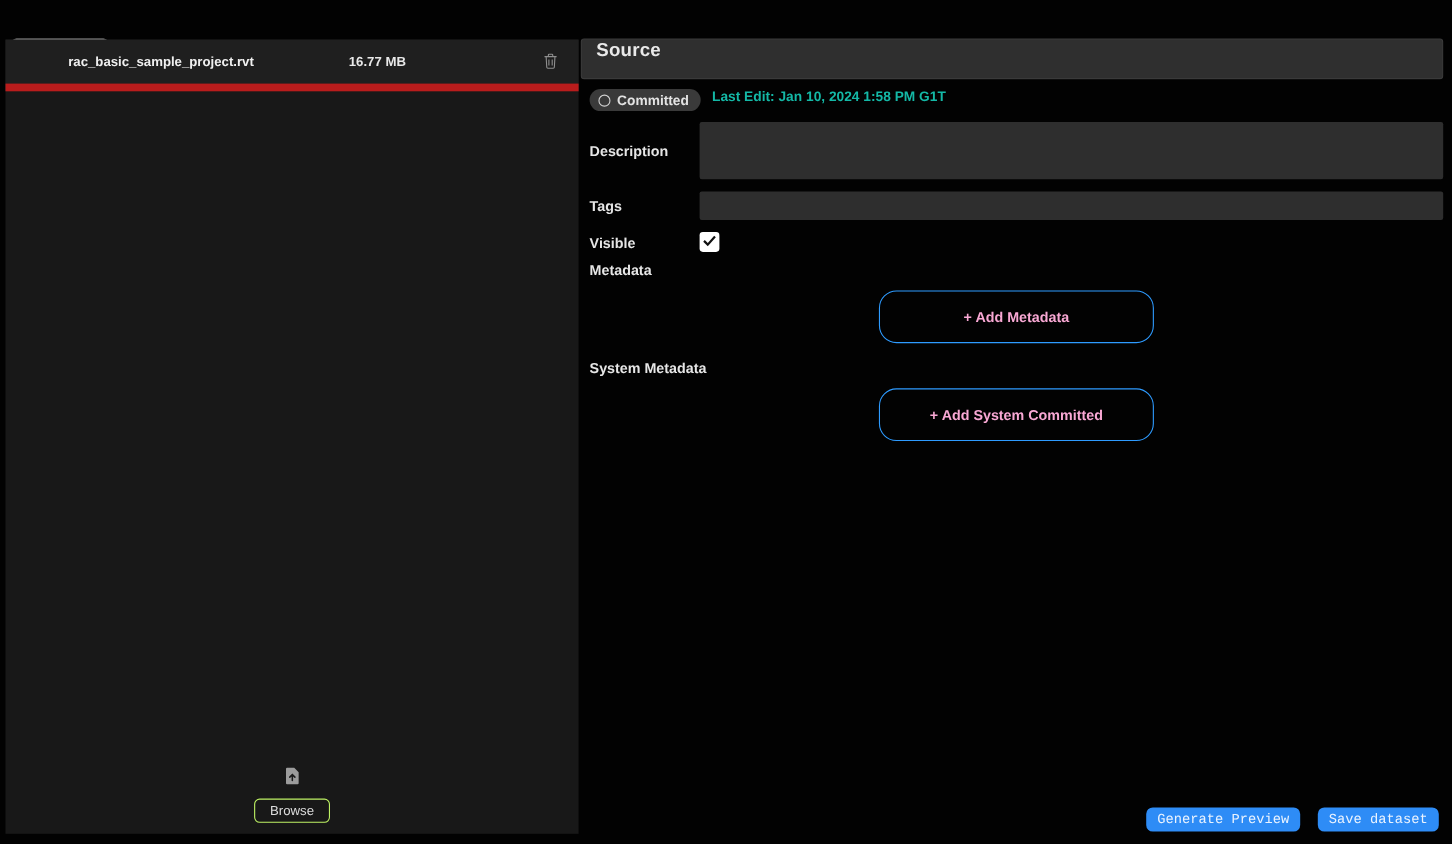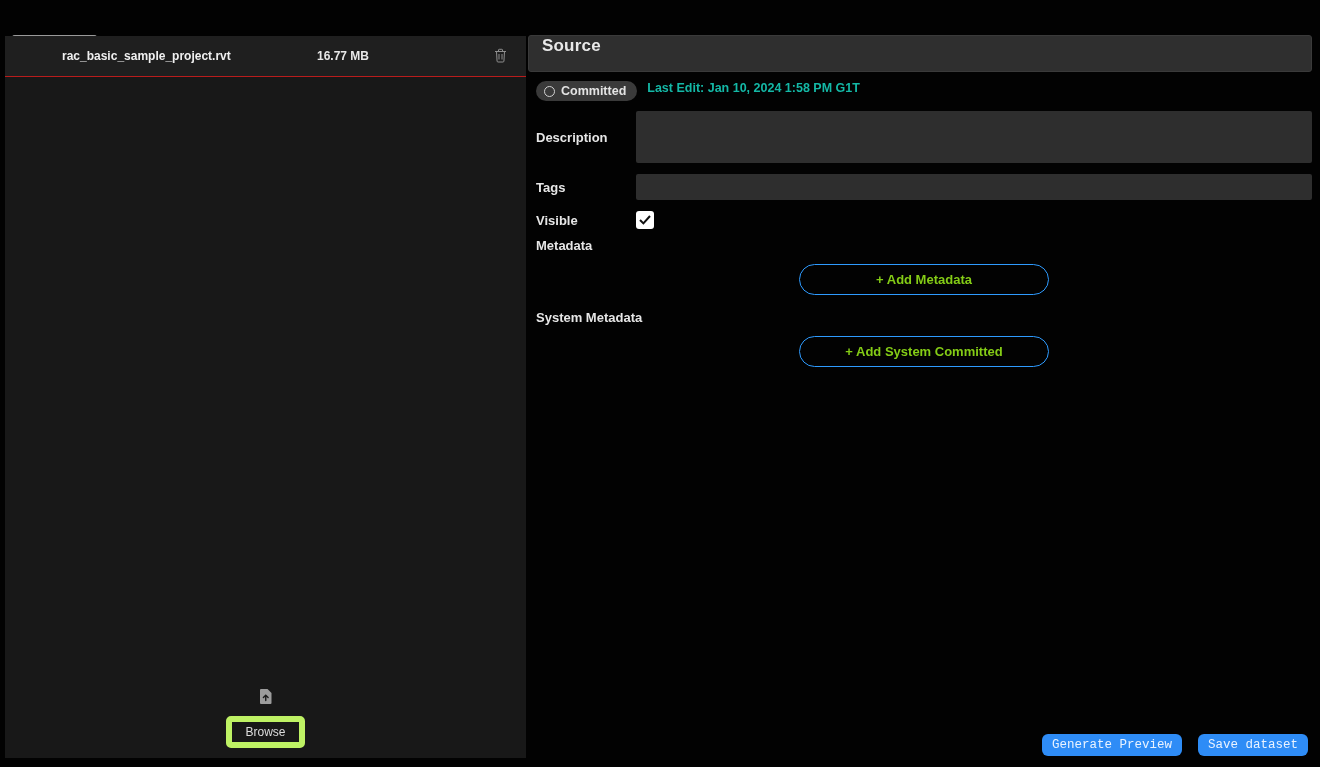--- a/index.html
+++ b/index.html
@@ -21,41 +21,41 @@
     margin-top:28px;
   }
 
   
   .file-panel{
     position:absolute;left:5px;top:36px;width:521px;height:722px;
     background:#181818;
   }
   .file-row{
     position:relative;height:40px;background:#1f1f1f;
-    border-bottom:1px solid #b91c1c;
+    border-bottom:7px solid #b91c1c;
   }
   .file-name{
     position:absolute;left:57px;top:0;line-height:40px;
     font-size:12px;font-weight:700;color:#f0f0f0;
   }
   .file-size{
     position:absolute;left:312px;top:0;line-height:40px;
     font-size:12px;font-weight:700;color:#e8e8e8;
   }
   .trash-btn{
     position:absolute;right:18px;top:12px;width:16px;height:16px;
     background:transparent;border:none;padding:0;cursor:pointer;
   }
   .browse-area{
     position:absolute;left:0;right:0;bottom:10px;
     display:flex;flex-direction:column;align-items:center;gap:7px;
   }
   .browse-btn{
     background:transparent;color:#dcdcdc;
-    border:6px solid #bef264;border-radius:5px;
+    border:1px solid #bef264;border-radius:5px;
     font-size:12px;padding:3px 13px;cursor:pointer;
     font-family:inherit;
   }
 
   
   .source-panel{
     position:absolute;left:528px;top:35px;width:784px;height:723px;
   }
   .source-header{
     height:37px;background:#2f2f2f;border:1px solid #3a3a3a;
@@ -99,23 +99,23 @@
     color:#dddddd;font-family:inherit;font-size:13px;padding:0 8px;
   }
   .visible-row{margin-bottom:9px;}
   .checkbox{
     width:18px;height:18px;background:#ffffff;border-radius:3px;
     display:flex;align-items:center;justify-content:center;cursor:pointer;
   }
 
   .add-btn-row{display:flex;justify-content:center;margin-bottom:15px;}
   .add-btn{
-    width:250px;height:31px;border-radius:16px;
+    width:250px;height:48px;border-radius:16px;
     background:transparent;border:1.5px solid #2e9bff;
-    color:#84cc16;font-size:13px;font-weight:700;
+    color:#f9a8d4;font-size:13px;font-weight:700;
     cursor:pointer;font-family:inherit;
   }
   .sys-add-row{margin-top:2px;}
 
   .footer-actions{
     position:absolute;right:4px;bottom:2px;
     display:flex;gap:16px;font-family:Liberation Mono, monospace;
   }
   .primary-btn{
     background:#2e8cf6;color:#eaf3ff;border:none;border-radius:6px;

